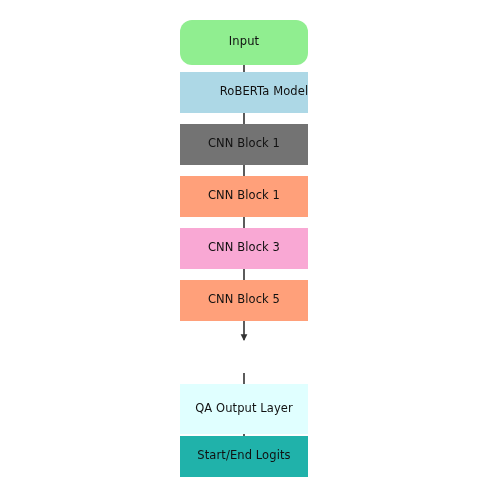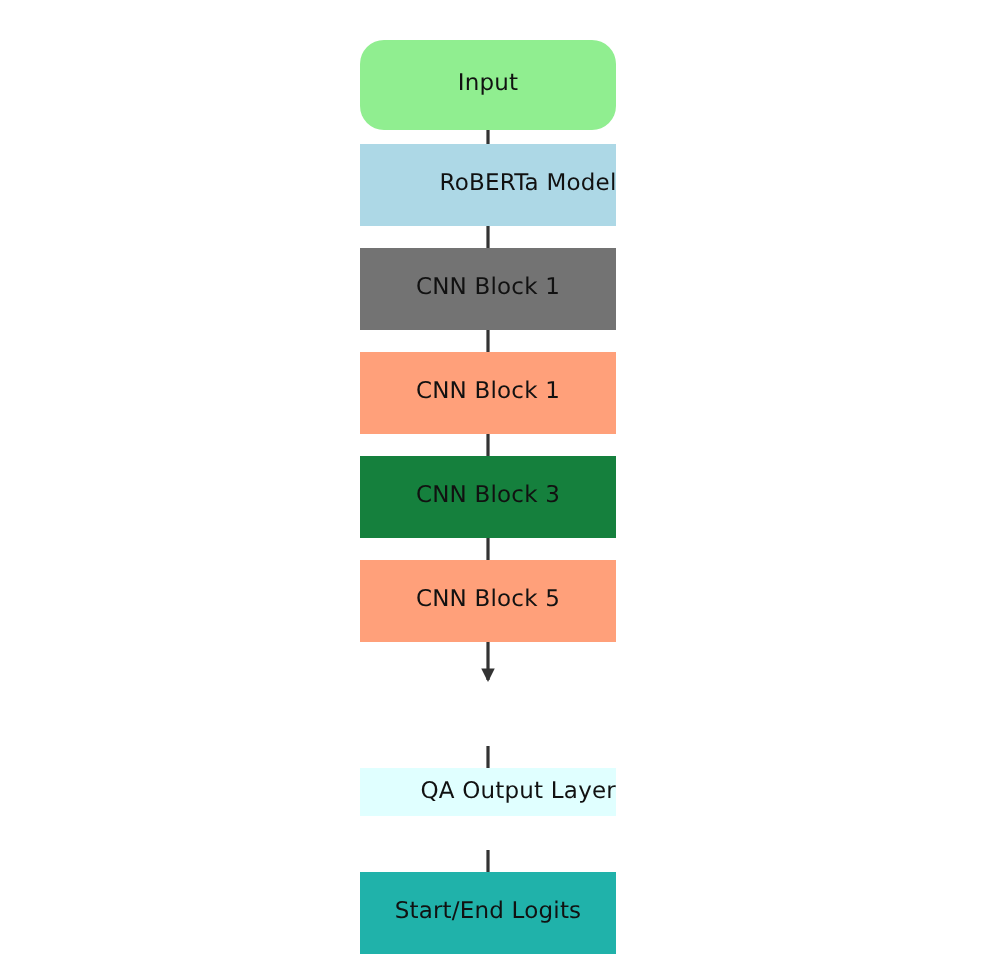--- a/index.html
+++ b/index.html
@@ -82,30 +82,30 @@
   </div>
 
   <div class="node" id="node-cnn1" style="left: 180px; top: 124px; width: 128px; height: 41px; background: #737373;">
     <span class="node-label" style="color: rgb(17, 17, 17);">CNN Block 1</span>
   </div>
 
   <div class="node" id="node-cnn2" style="left: 180px; top: 176px; width: 128px; height: 41px; background: rgb(255, 160, 122);">
     <span class="node-label" style="color: rgb(17, 17, 17);">CNN Block 1</span>
   </div>
 
-  <div class="node" id="node-cnn3" style="left: 180px; top: 228px; width: 128px; height: 41px; background: #15803d;">
+  <div class="node" id="node-cnn3" style="left: 180px; top: 228px; width: 128px; height: 41px; background: #f9a8d4;">
     <span class="node-label" style="color: rgb(17, 17, 17);">CNN Block 3</span>
   </div>
 
   <div class="node" id="node-cnn4" style="left: 180px; top: 280px; width: 128px; height: 41px; background: rgb(255, 160, 122);">
     <span class="node-label" style="color: rgb(17, 17, 17);">CNN Block 5</span>
   </div>
 
 
-  <div class="node" id="node-qa_output" style="left: 180px; top: 384px; width: 128px; height: 24px; background: rgb(224, 255, 255); justify-content: flex-end;">
+  <div class="node" id="node-qa_output" style="left: 180px; top: 384px; width: 128px; height: 50px; background: rgb(224, 255, 255);">
     <span class="node-label" style="color: rgb(17, 17, 17);">QA Output Layer</span>
   </div>
 
   <div class="node" id="node-logits" style="left: 180px; top: 436px; width: 128px; height: 41px; background: rgb(32, 178, 170);">
     <span class="node-label" style="color: rgb(17, 17, 17);">Start/End Logits</span>
   </div>
 
 </div>
 
 </body></html>

